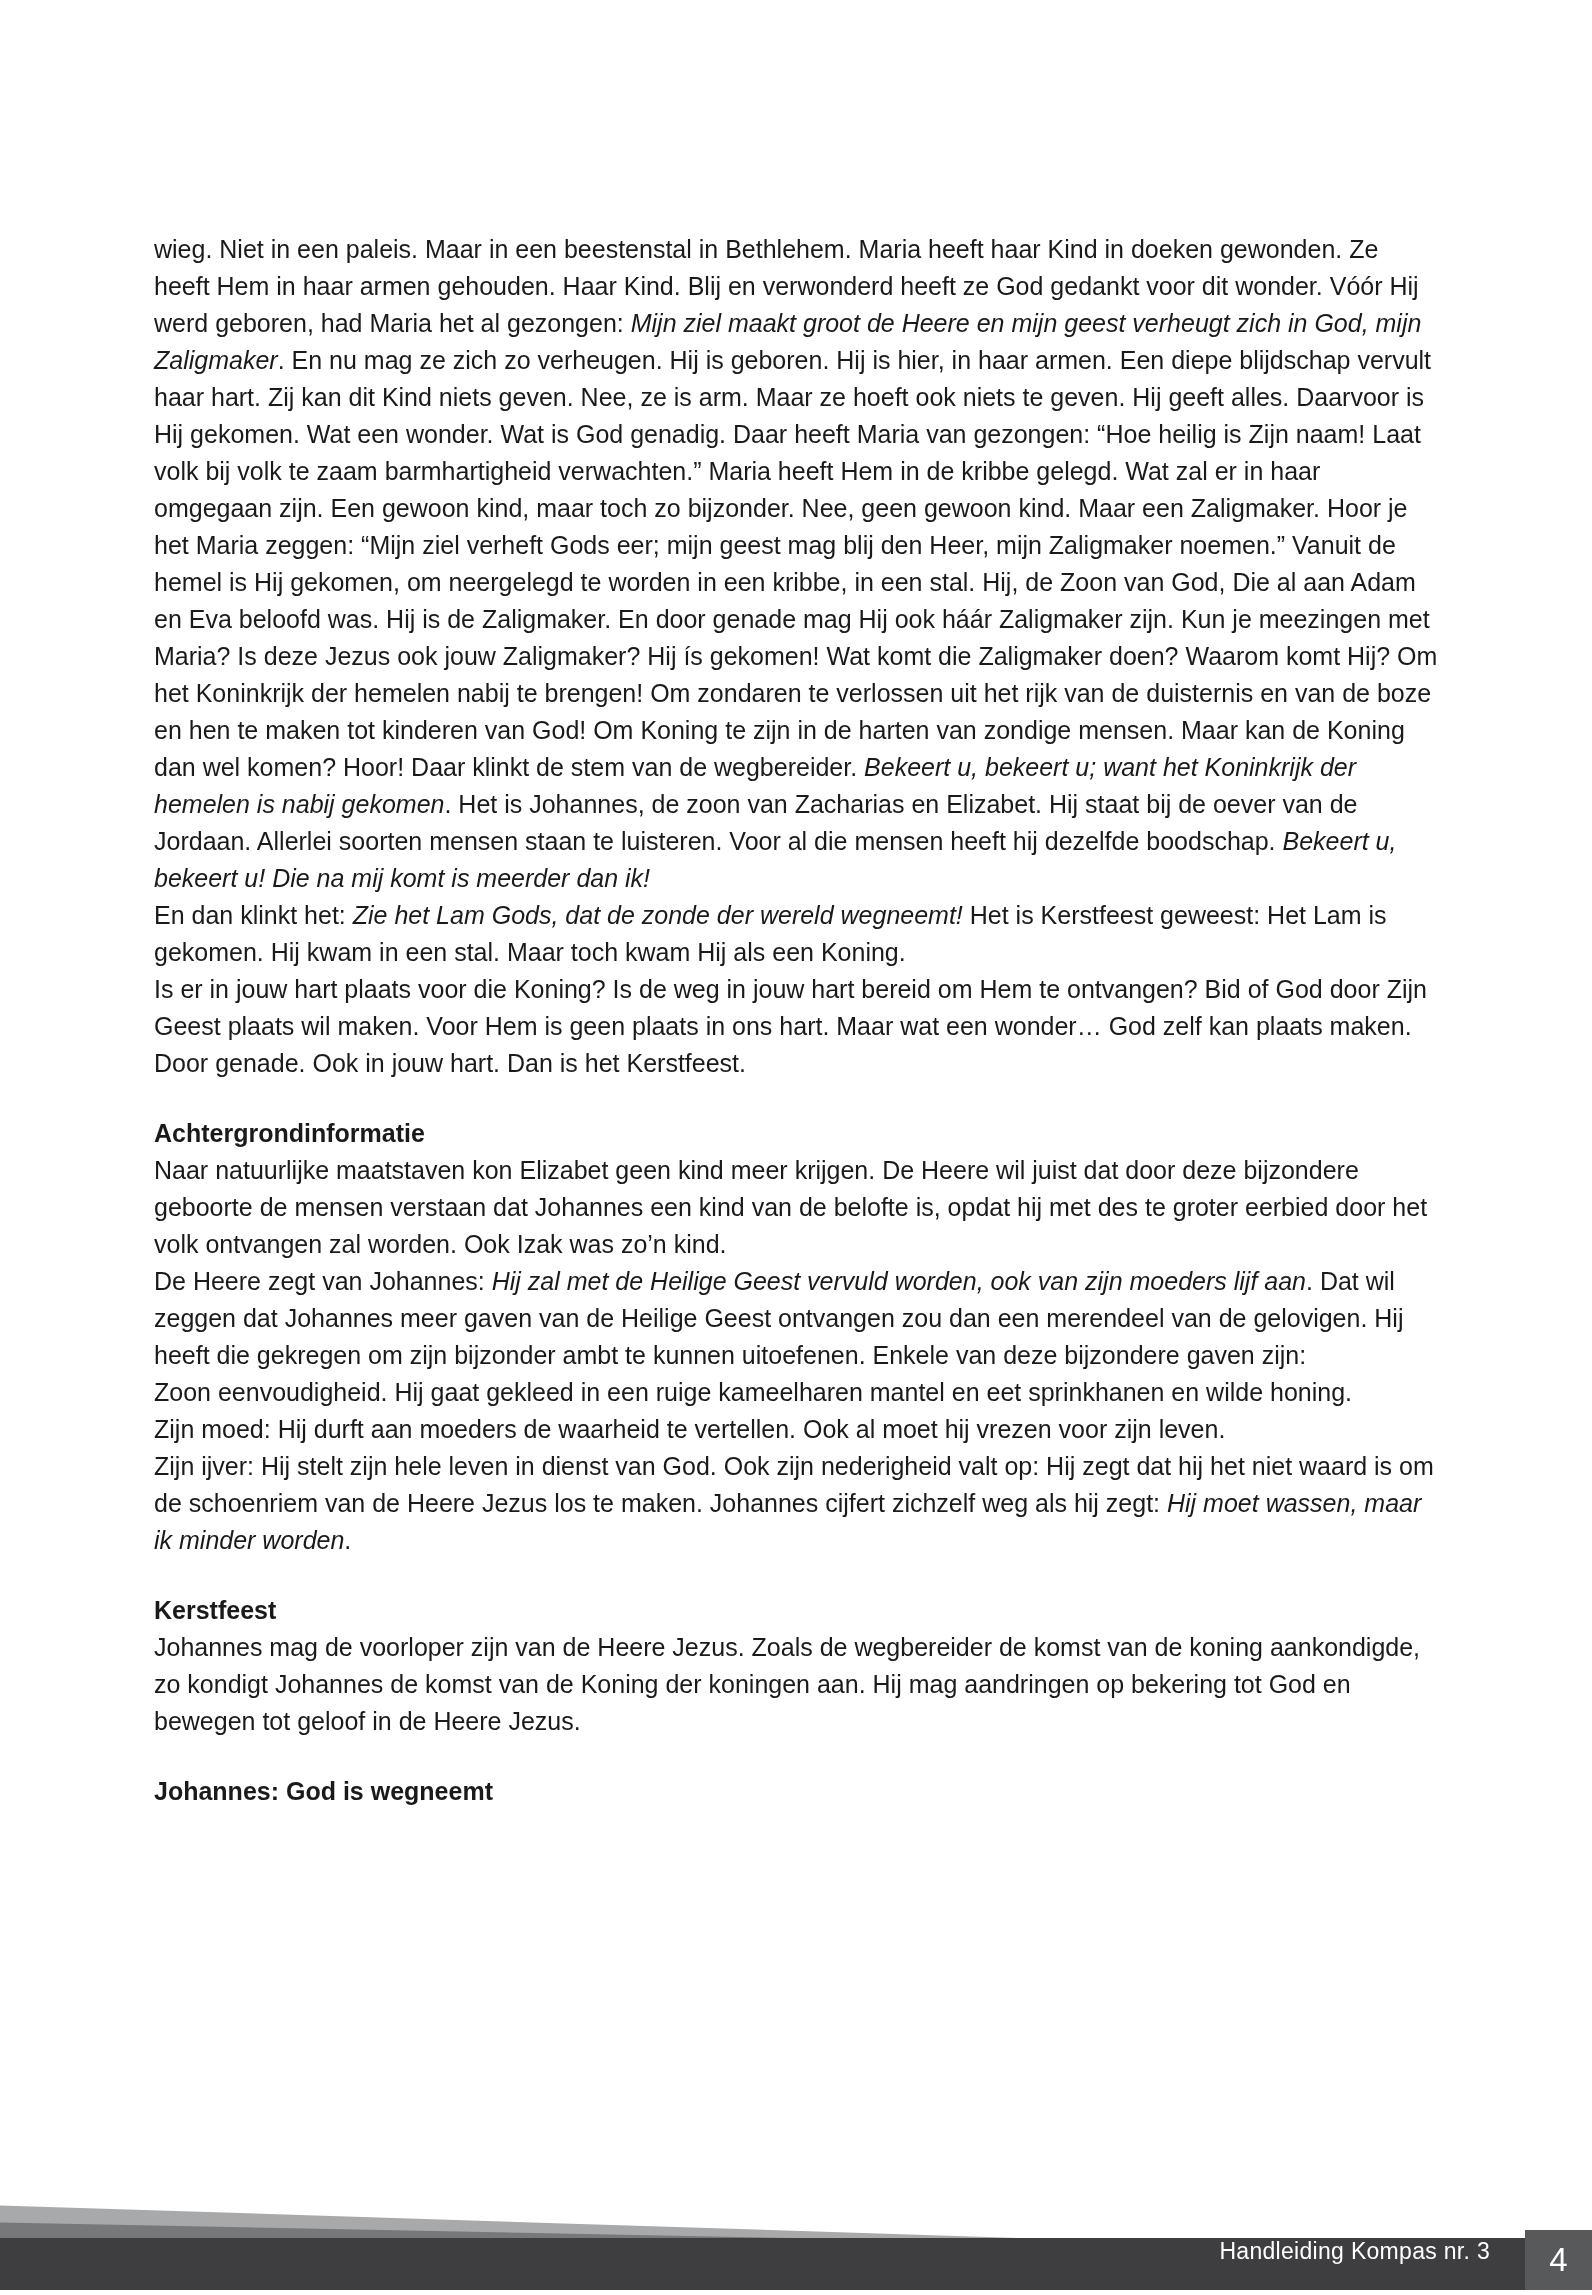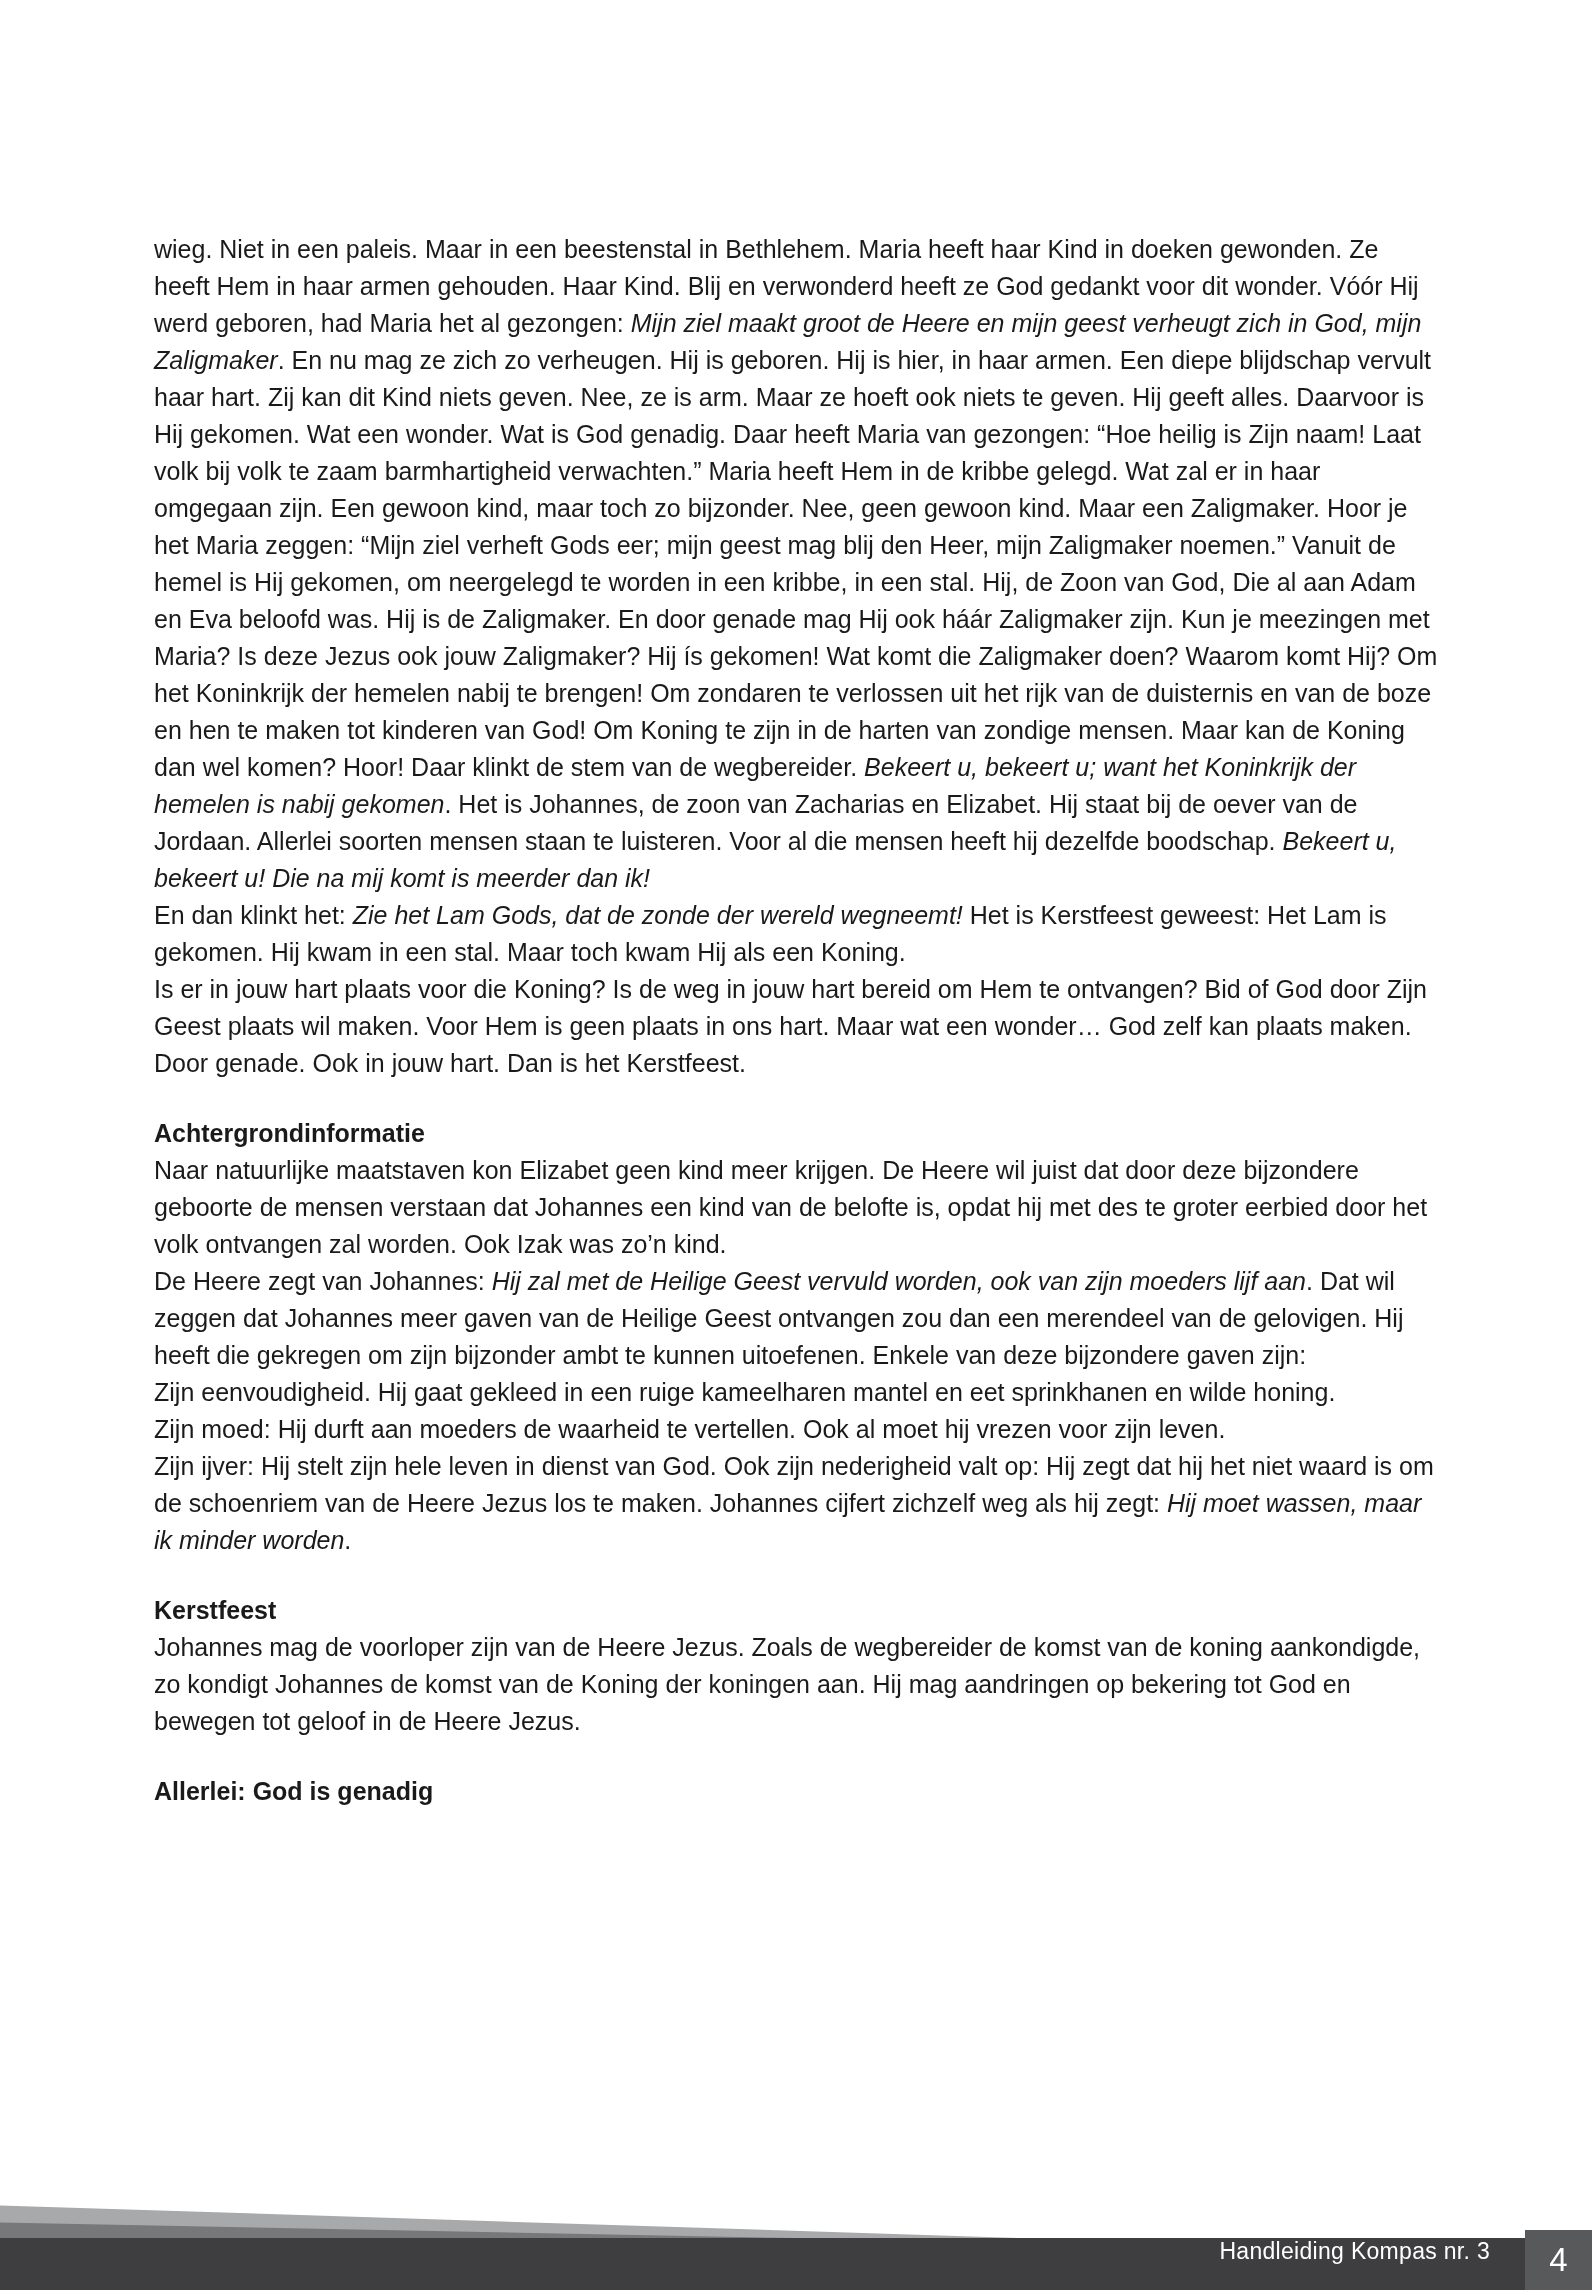--- a/index.html
+++ b/index.html
@@ -85,26 +85,26 @@
 </head>
 <body>
 
 <div class="content">
     <div class="para"><span>wieg. Niet in een paleis. Maar in een beestenstal in Bethlehem. Maria heeft haar Kind in doeken gewonden. Ze heeft Hem in haar armen gehouden. Haar Kind. Blij en verwonderd heeft ze God gedankt voor dit wonder. Vóór Hij werd geboren, had Maria het al gezongen: </span><span class="italic">Mijn ziel maakt groot de Heere en mijn geest verheugt zich in God, mijn Zaligmaker</span><span>. En nu mag ze zich zo verheugen. Hij is geboren. Hij is hier, in haar armen. Een diepe blijdschap vervult haar hart. Zij kan dit Kind niets geven. Nee, ze is arm. Maar ze hoeft ook niets te geven. Hij geeft alles. Daarvoor is Hij gekomen. Wat een wonder. Wat is God genadig. Daar heeft Maria van gezongen: “Hoe heilig is Zijn naam! Laat volk bij volk te zaam barmhartigheid verwachten.” Maria heeft Hem in de kribbe gelegd. Wat zal er in haar omgegaan zijn. Een gewoon kind, maar toch zo bijzonder. Nee, geen gewoon kind. Maar een Zaligmaker. Hoor je het Maria zeggen: “Mijn ziel verheft Gods eer; mijn geest mag blij den Heer, mijn Zaligmaker noemen.” Vanuit de hemel is Hij gekomen, om neergelegd te worden in een kribbe, in een stal. Hij, de Zoon van God, Die al aan Adam en Eva beloofd was. Hij is de Zaligmaker. En door genade mag Hij ook háár Zaligmaker zijn. Kun je meezingen met Maria? Is deze Jezus ook jouw Zaligmaker? Hij ís gekomen! Wat komt die Zaligmaker doen? Waarom komt Hij? Om het Koninkrijk der hemelen nabij te brengen! Om zondaren te verlossen uit het rijk van de duisternis en van de boze en hen te maken tot kinderen van God! Om Koning te zijn in de harten van zondige mensen. Maar kan de Koning dan wel komen? Hoor! Daar klinkt de stem van de wegbereider. </span><span class="italic">Bekeert u, bekeert u; want het Koninkrijk der hemelen is nabij gekomen</span><span>. Het is Johannes, de zoon van Zacharias en Elizabet. Hij staat bij de oever van de Jordaan. Allerlei soorten mensen staan te luisteren. Voor al die mensen heeft hij dezelfde boodschap. </span><span class="italic">Bekeert u, bekeert u! Die na mij komt is meerder dan ik!</span></div>
     <div class="para"><span>En dan klinkt het: </span><span class="italic">Zie het Lam Gods, dat de zonde der wereld wegneemt!</span><span> Het is Kerstfeest geweest: Het Lam is gekomen. Hij kwam in een stal. Maar toch kwam Hij als een Koning.</span></div>
     <div class="para"><span>Is er in jouw hart plaats voor die Koning? Is de weg in jouw hart bereid om Hem te ontvangen? Bid of God door Zijn Geest plaats wil maken. Voor Hem is geen plaats in ons hart. Maar wat een wonder… God zelf kan plaats maken. Door genade. Ook in jouw hart. Dan is het Kerstfeest.</span></div>
     <div class="heading"><span>Achtergrondinformatie</span></div>
     <div class="para"><span>Naar natuurlijke maatstaven kon Elizabet geen kind meer krijgen. De Heere wil juist dat door deze bijzondere geboorte de mensen verstaan dat Johannes een kind van de belofte is, opdat hij met des te groter eerbied door het volk ontvangen zal worden. Ook Izak was zo’n kind.</span></div>
     <div class="para"><span>De Heere zegt van Johannes: </span><span class="italic">Hij zal met de Heilige Geest vervuld worden, ook van zijn moeders lijf aan</span><span>. Dat wil zeggen dat Johannes meer gaven van de Heilige Geest ontvangen zou dan een merendeel van de gelovigen. Hij heeft die gekregen om zijn bijzonder ambt te kunnen uitoefenen. Enkele van deze bijzondere gaven zijn:</span></div>
-    <div class="para"><span>Zijn eenvoudigheid. Hij gaat gekleed in een ruige kameelharen mantel en eet sprinkhanen en wilde honing.</span></div>
+    <div class="para"><span>Zoon eenvoudigheid. Hij gaat gekleed in een ruige kameelharen mantel en eet sprinkhanen en wilde honing.</span></div>
     <div class="para"><span>Zijn moed: Hij durft aan moeders de waarheid te vertellen. Ook al moet hij vrezen voor zijn leven.</span></div>
     <div class="para"><span>Zijn ijver: Hij stelt zijn hele leven in dienst van God. Ook zijn nederigheid valt op: Hij zegt dat hij het niet waard is om de schoenriem van de Heere Jezus los te maken. Johannes cijfert zichzelf weg als hij zegt: </span><span class="italic">Hij moet wassen, maar ik minder worden</span><span>.</span></div>
     <div class="heading"><span>Kerstfeest</span></div>
     <div class="para"><span>Johannes mag de voorloper zijn van de Heere Jezus. Zoals de wegbereider de komst van de koning aankondigde, zo kondigt Johannes de komst van de Koning der koningen aan. Hij mag aandringen op bekering tot God en bewegen tot geloof in de Heere Jezus.</span></div>
-    <div class="heading"><span>Allerlei: God is genadig</span></div>
+    <div class="heading"><span>Johannes: God is wegneemt</span></div>
   </div>
 
 <div class="footer-area">
   <svg class="swoosh" viewBox="0 0 1250 42" preserveAspectRatio="none" aria-hidden="true">
     <polygon class="wedge-light" points="0,4 1180,42 0,42"></polygon>
     <polygon class="wedge-dark" points="0,24 920,42 0,42"></polygon>
   </svg>
   <div class="footer-bar">
     <span class="footer-label">Handleiding Kompas nr. 3</span>
   </div>

